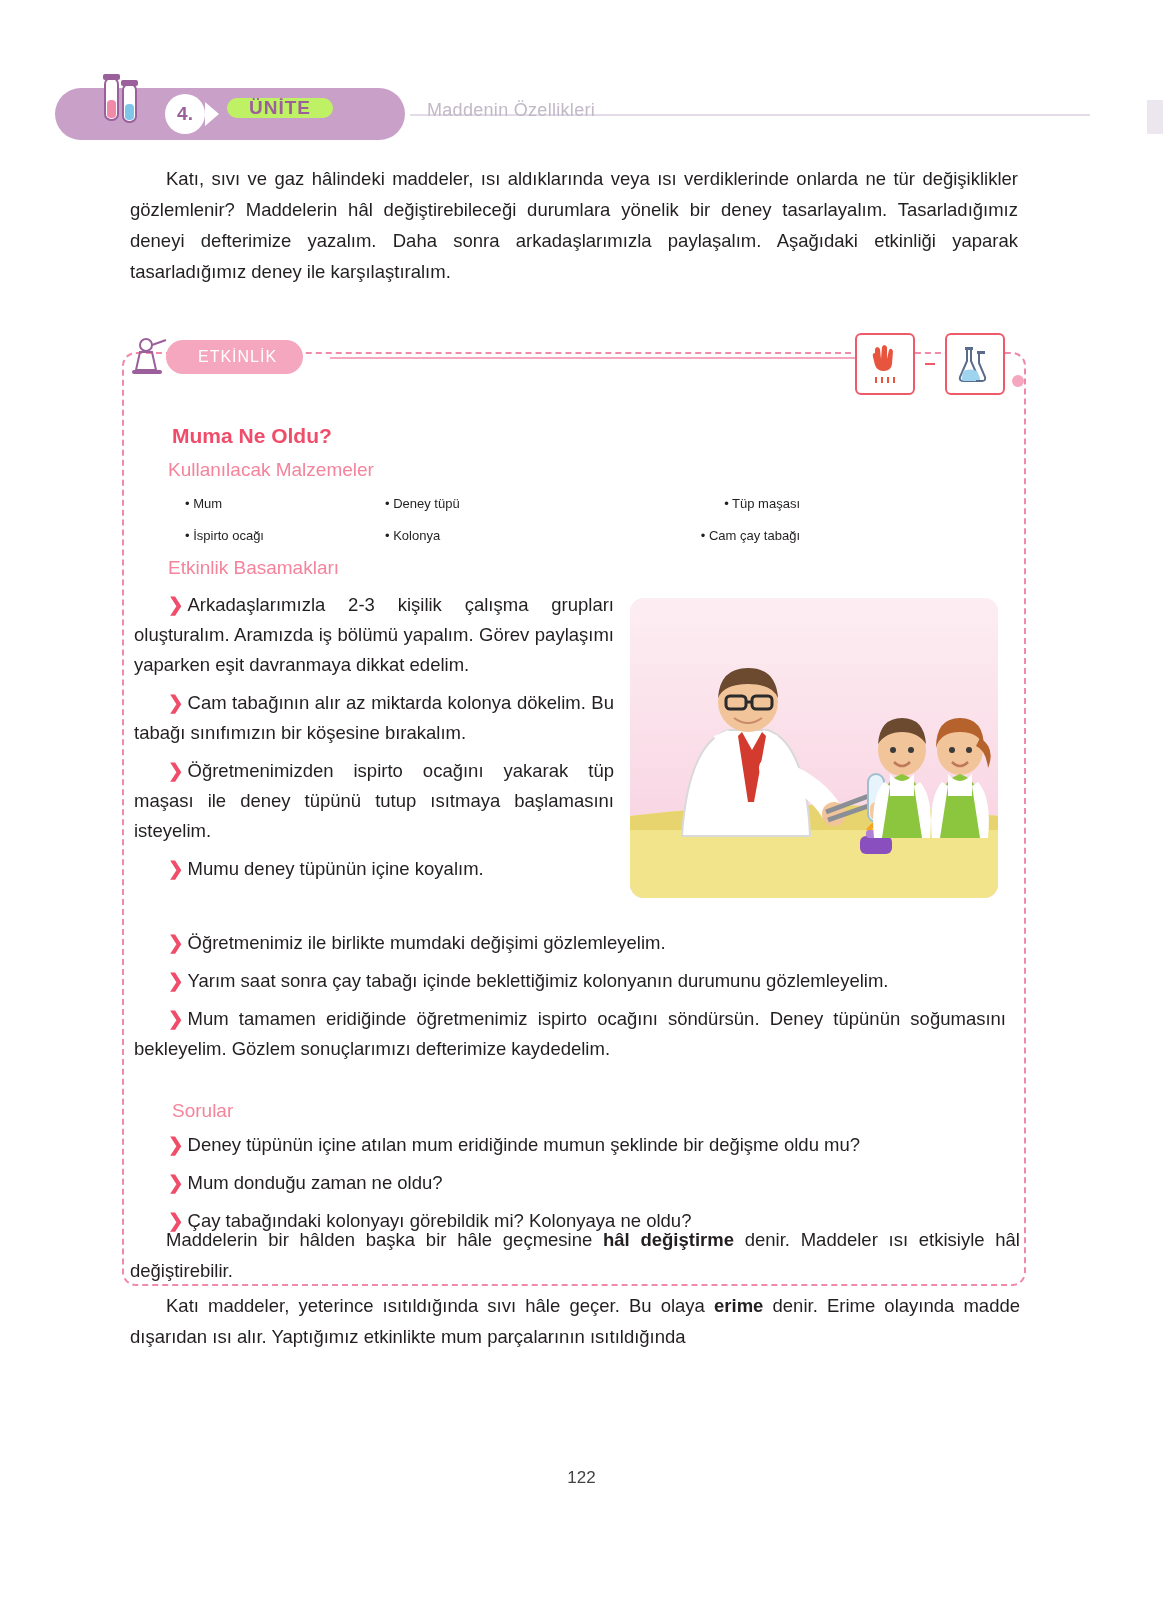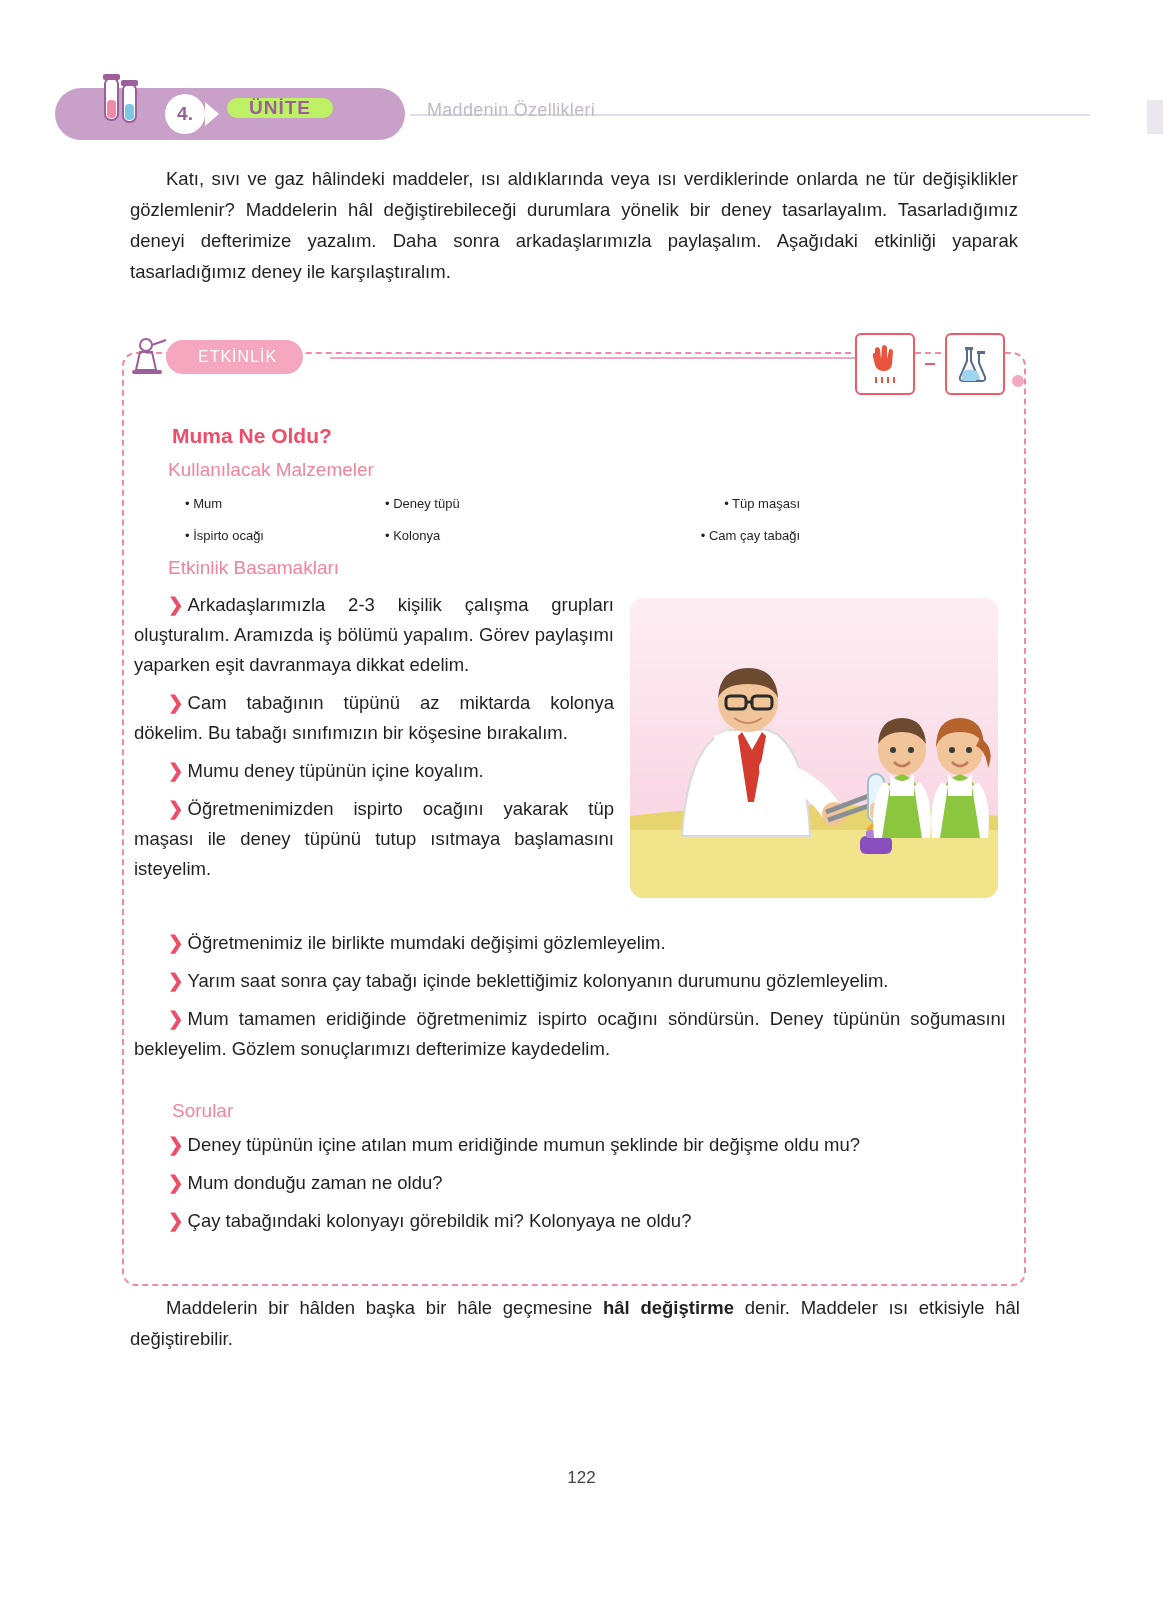--- a/index.html
+++ b/index.html
@@ -278,21 +278,21 @@
     height: 300px;
     border-radius: 14px;
     overflow: hidden;
     background: linear-gradient(#fde9ef 0%, #fbd9e4 60%, #f6cddd 100%);
   }
 
   
   .closing {
     position: absolute;
     left: 130px;
-    top: 1292px;
+    top: 1224px;
     width: 890px;
     font-size: 18.5px;
     line-height: 31px;
     text-align: justify;
   }
   .closing p { margin: 0 0 4px 0; text-indent: 36px; }
 
   .page-number {
     position: absolute;
     left: 0;
@@ -392,23 +392,23 @@
       <div class="mat-col bullet-dot">İspirto ocağı</div>
       <div class="mat-col bullet-dot">Kolonya</div>
       <div class="mat-col wide bullet-dot">Cam çay tabağı</div>
     </div>
   </div>
 
   <div class="sub-head sub-steps">Etkinlik Basamakları</div>
 
   <div class="steps-left">
     <div class="step"><span class="arrow">❯</span><span>Arkadaşlarımızla 2-3 kişilik çalışma grupları oluşturalım. Aramızda iş bölümü yapalım. Görev paylaşımı yaparken eşit davranmaya dikkat edelim.</span></div>
-    <div class="step"><span class="arrow">❯</span><span>Cam tabağının tüpünü az miktarda kolonya dökelim. Bu tabağı sınıfımızın bir köşesine bırakalım.</span></div>
+    <div class="step"><span class="arrow">❯</span><span>Cam tabağının alır az miktarda kolonya dökelim. Bu tabağı sınıfımızın bir köşesine bırakalım.</span></div>
+    <div class="step"><span class="arrow">❯</span><span>Öğretmenimizden ispirto ocağını yakarak tüp maşası ile deney tüpünü tutup ısıtmaya başlamasını isteyelim.</span></div>
     <div class="step"><span class="arrow">❯</span><span>Mumu deney tüpünün içine koyalım.</span></div>
-    <div class="step"><span class="arrow">❯</span><span>Öğretmenimizden ispirto ocağını yakarak tüp maşası ile deney tüpünü tutup ısıtmaya başlamasını isteyelim.</span></div>
   </div>
 
   <div class="illus">
     <svg viewBox="0 0 368 300" width="368" height="300">
       <defs>
         <linearGradient id="bg" x1="0" y1="0" x2="0" y2="1">
           <stop offset="0%" stop-color="#fdeef3"></stop>
           <stop offset="100%" stop-color="#f7cede"></stop>
         </linearGradient>
       </defs>
@@ -478,16 +478,17 @@
   <div class="sub-head sub-questions">Sorular</div>
 
   <div class="questions">
     <div class="step"><span class="arrow">❯</span><span>Deney tüpünün içine atılan mum eridiğinde mumun şeklinde bir değişme oldu mu?</span></div>
     <div class="step"><span class="arrow">❯</span><span>Mum donduğu zaman ne oldu?</span></div>
     <div class="step"><span class="arrow">❯</span><span>Çay tabağındaki kolonyayı görebildik mi? Kolonyaya ne oldu?</span></div>
   </div>
 
   <div class="closing">
     <p><span>Maddelerin bir hâlden başka bir hâle geçmesine </span><b>hâl değiştirme</b><span> denir. Maddeler ısı etkisiyle hâl değiştirebilir.</span></p>
+    <p><span>Katı maddeler, yeterince ısıtıldığında sıvı hâle geçer. Bu olaya </span><b>erime</b><span> denir. Erime olayında madde dışarıdan ısı alır. Yaptığımız etkinlikte mum parçalarının ısıtıldığında</span></p>
   </div>
 
   <div class="page-number">122</div>
 </div>
 
 </body></html>

